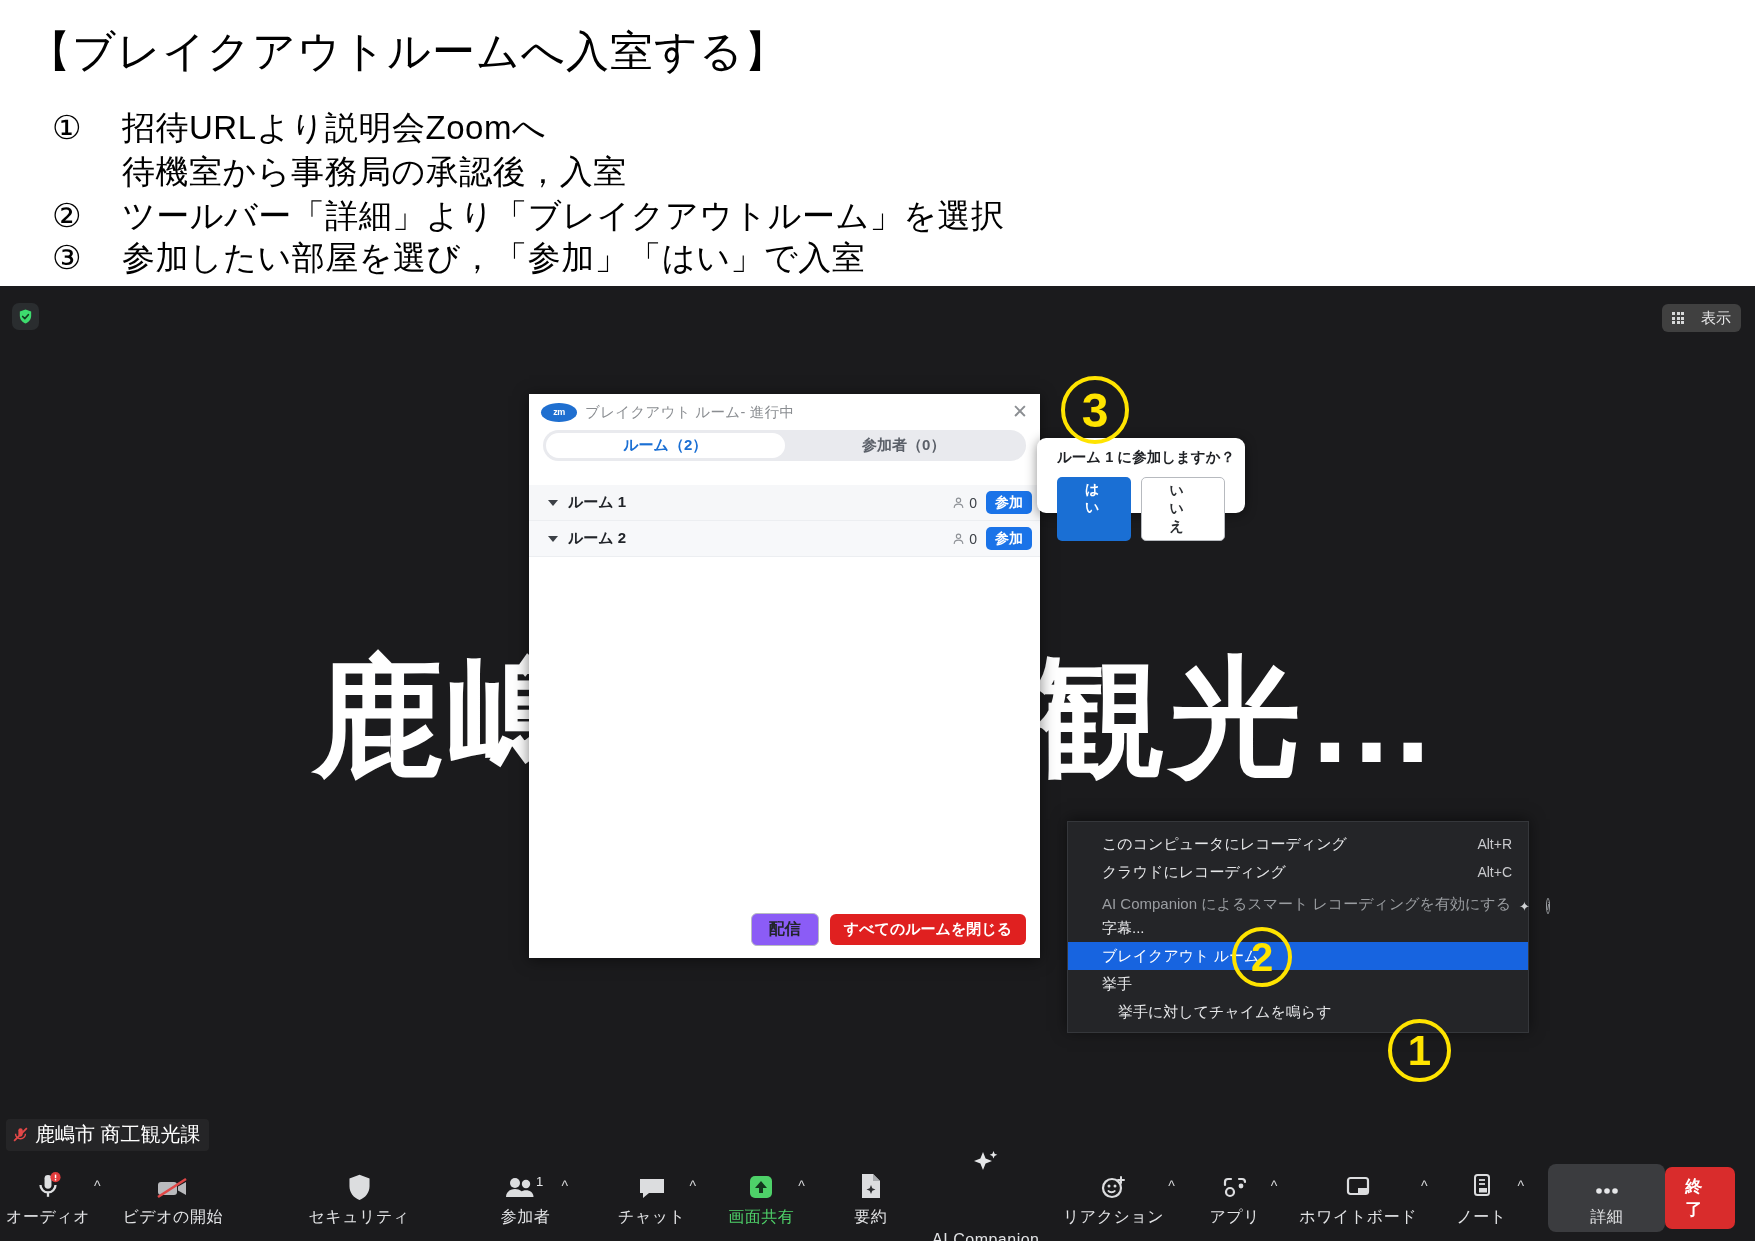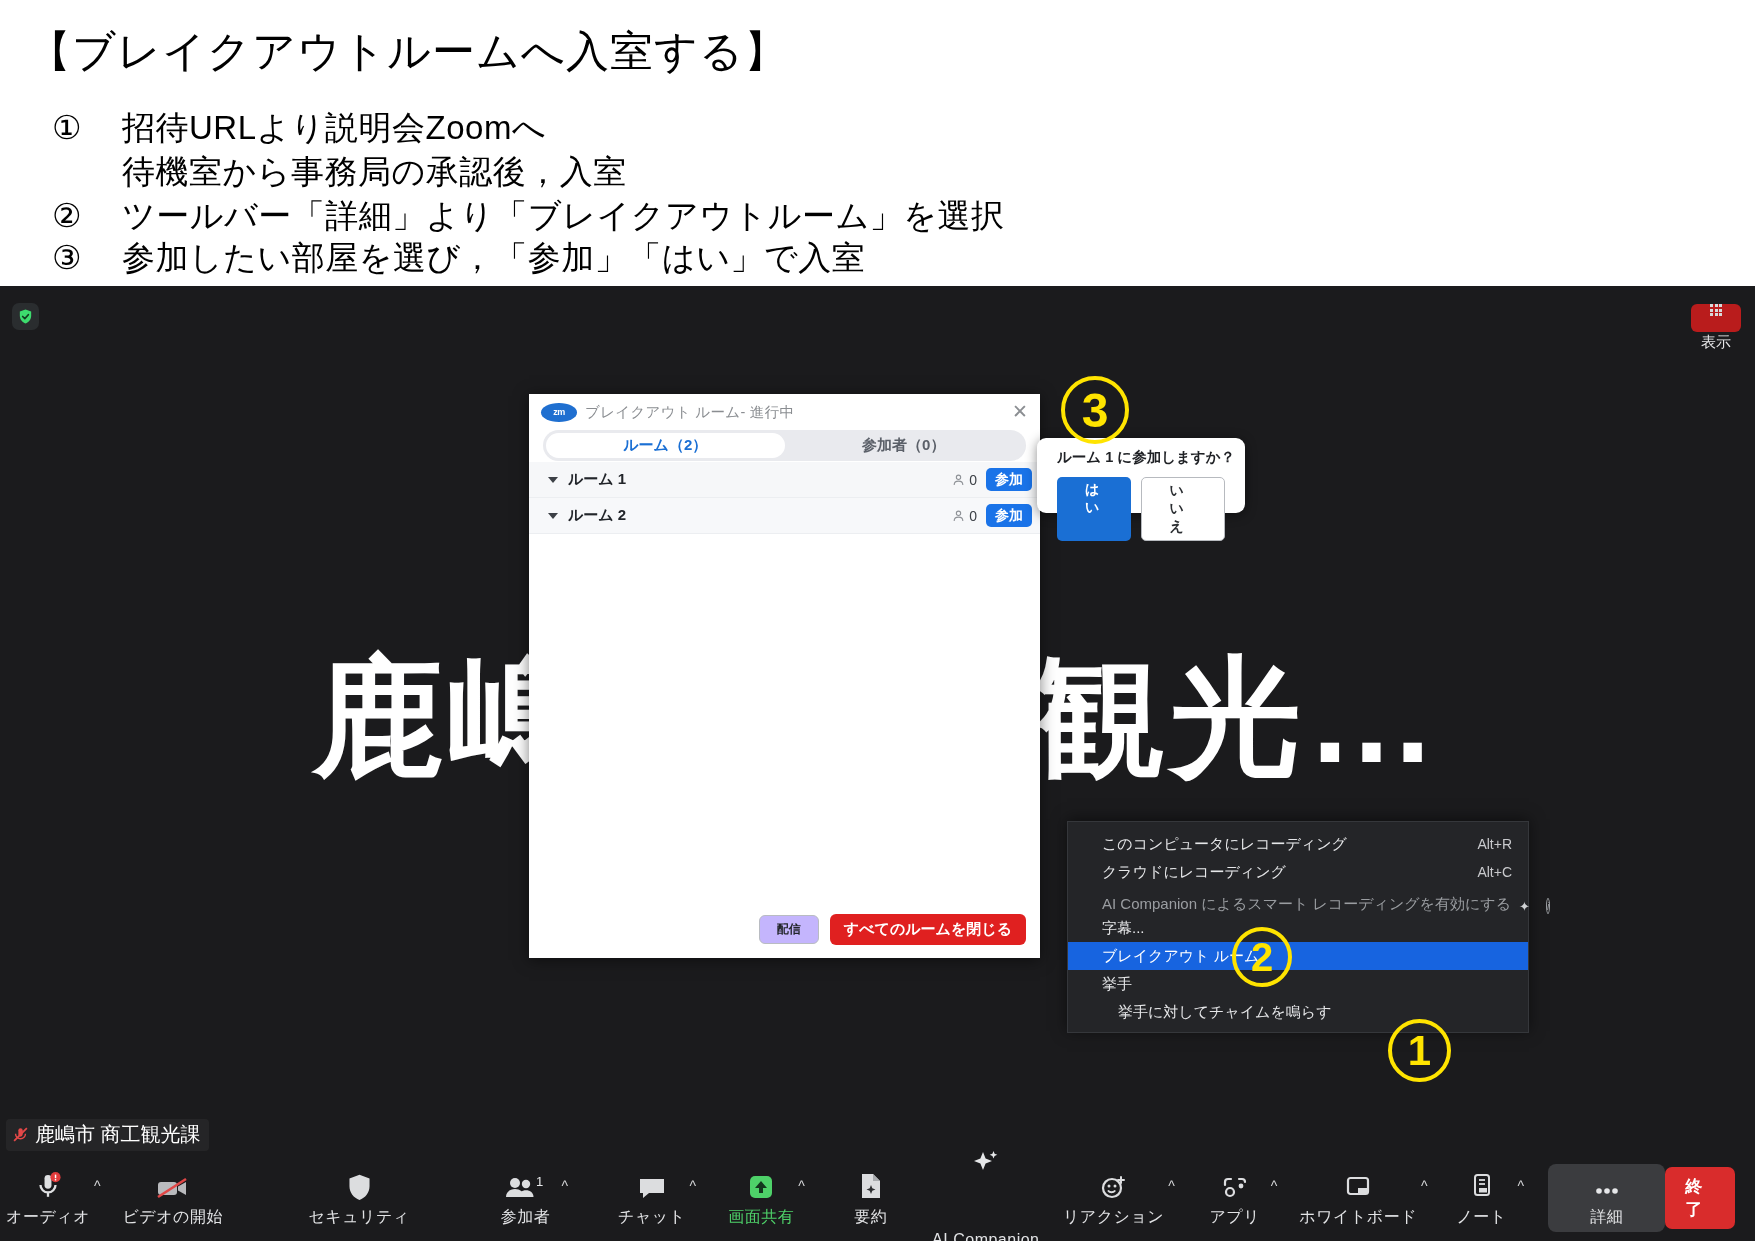--- a/index.html
+++ b/index.html
@@ -51,22 +51,22 @@
   
   #security-shield{
     position:absolute;left:12px;top:17px;width:27px;height:27px;
     border-radius:7px;background:#2a2d2f;
     display:flex;align-items:center;justify-content:center;
   }
   
   #view-button{
     position:absolute;right:14px;top:18px;height:28px;
     display:flex;align-items:center;gap:17px;
-    padding:0 10px;border-radius:6px;background:#b91c1c;
-    color:#e9e9ea;font-size:15px;flex-direction:column;
+    padding:0 10px;border-radius:6px;background:#404040;
+    color:#e9e9ea;font-size:15px;
   }
   .grid-icon{
     display:inline-grid;grid-template-columns:repeat(3,3px);
     grid-template-rows:repeat(3,3px);gap:1.5px;
   }
   .grid-icon i{display:block;width:3px;height:3px;background:#d8d9da;}
 
   
   #breakout-dialog{
     position:absolute;left:529px;top:108px;width:511px;height:564px;
@@ -95,21 +95,21 @@
   }
   #dialog-tabs{
     margin:0 14px;height:31px;border-radius:16px;background:#e9eaee;
     display:flex;align-items:center;padding:3px;box-sizing:border-box;
   }
   .tab{
     flex:1;height:100%;display:flex;align-items:center;justify-content:center;
     font-size:15px;border-radius:14px;color:#5b6069;font-weight:600;
   }
   .tab.active{background:#ffffff;color:#1a6fd4;}
-  #rooms-list{flex:1;margin-top:1px;overflow:hidden;}
+  #rooms-list{flex:1;margin-top:24px;overflow:hidden;}
   .room-row{
     height:35px;display:flex;align-items:center;
     padding:0 8px 0 19px;background:#f7f8fa;
     border-bottom:1px solid #eceef1;
   }
   .room-row:nth-child(1){background:#f6f7f9;}
   .caret{
     width:0;height:0;border-left:5px solid transparent;border-right:5px solid transparent;
     border-top:6px solid #3c4046;margin-right:10px;flex:none;
   }
@@ -119,22 +119,22 @@
   .room-count{font-size:14px;color:#3c4046;margin-right:9px;}
   .join-button{
     background:#1a73e8;color:#fff;font-size:14px;font-weight:700;
     border-radius:5px;padding:3px 9px;line-height:17px;
   }
   #dialog-footer{
     height:58px;display:flex;align-items:center;justify-content:flex-end;
     gap:11px;padding:0 14px;
   }
   #broadcast-button{
-    border:1px solid #b9bcc2;border-radius:6px;background:#c4b5fd;
-    font-size:12px;font-weight:600;color:#22252a;padding:5px 17px;
+    border:1px solid #b9bcc2;border-radius:6px;background:#8b5cf6;
+    font-size:16px;font-weight:600;color:#22252a;padding:5px 17px;
   }
   #close-all-rooms-button{
     background:#e02020;color:#ffffff;border-radius:6px;
     font-size:15px;font-weight:700;padding:6px 14px;
   }
 
   
   #join-confirm{
     position:absolute;left:1037px;top:152px;width:208px;height:75px;
     background:#ffffff;border-radius:9px;

